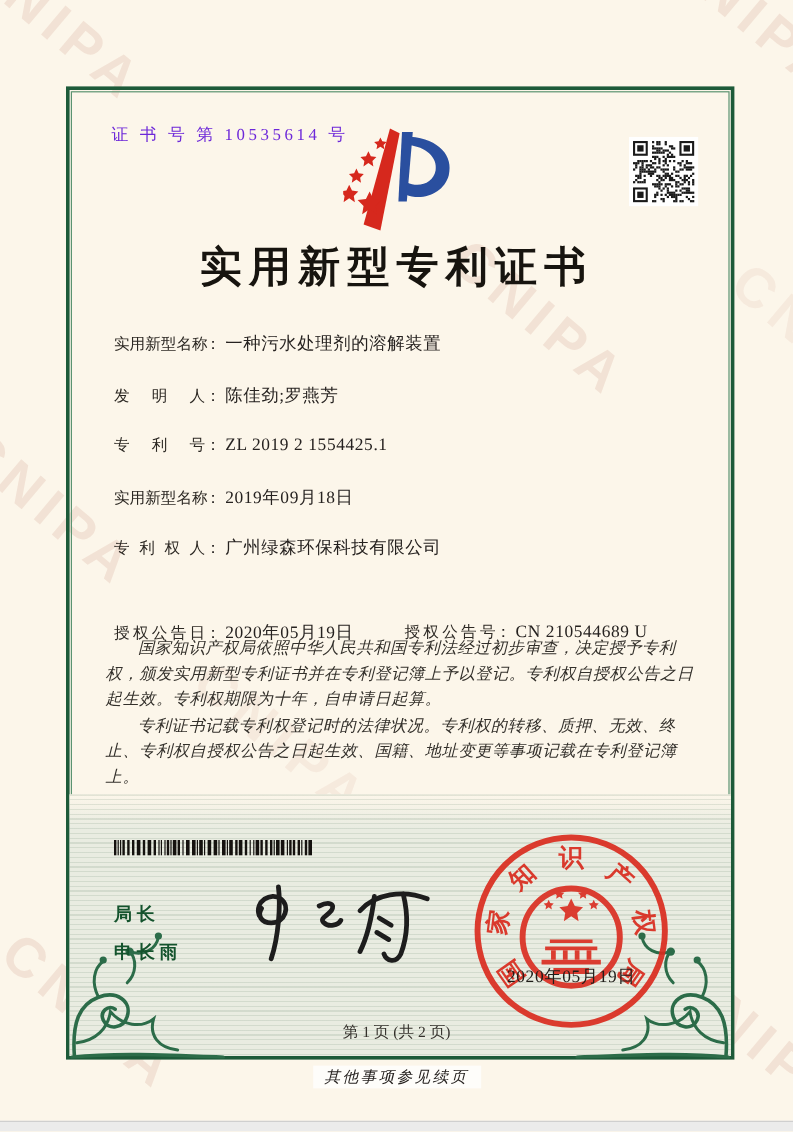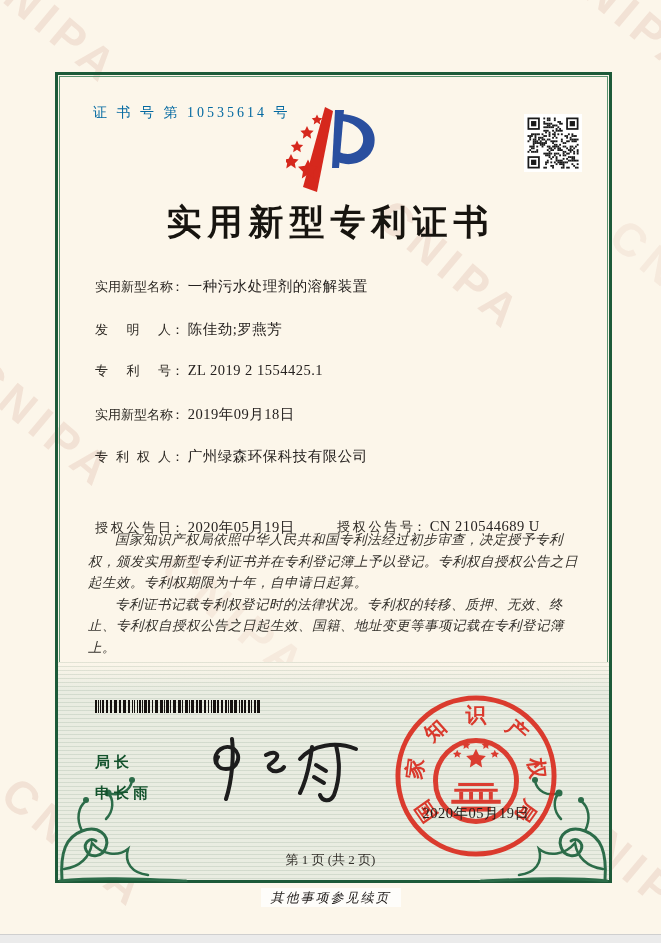--- a/index.html
+++ b/index.html
@@ -18,21 +18,21 @@
   .band{position:absolute;left:0;bottom:0;width:100%;height:218px;
         background-color:#e9ece1;
         background-image:
           repeating-linear-gradient(180deg, rgba(110,140,115,0.18) 0 1px, rgba(0,0,0,0) 1px 4px),
           linear-gradient(#fcf6ea 0, rgba(252,246,234,0) 28px);}
   .flourish{position:absolute;bottom:-2px;width:132px;height:132px;z-index:2;}
   .flourish.left{left:-2px;}
   .flourish.right{right:-2px;transform:scaleX(-1);}
   
   .abs{position:absolute;z-index:2;}
-  .certno{left:93px;top:104px;font-size:14px;letter-spacing:3px;color:#0369a1;}
+  .certno{left:93px;top:104px;font-size:14px;letter-spacing:3px;color:#6d28d9;}
   .title{left:55px;top:199px;width:551px;text-align:center;font-size:35px;font-weight:bold;
          letter-spacing:6px;color:#17140f;}
   .field{left:95px;font-size:14.5px;white-space:nowrap;}
   .flabel{display:inline-block;width:76px;font-size:13px;text-align:justify;text-align-last:justify;
           vertical-align:baseline;color:#2c2823;}
   .colon{font-size:13px;}
   .fval{font-size:14.5px;letter-spacing:0.5px;}
   .addrblock{left:95px;top:474px;font-size:14.5px;}
   .addrval{display:inline-block;vertical-align:top;width:420px;letter-spacing:0.5px;}
   .addrval span{display:block;line-height:22px;}

